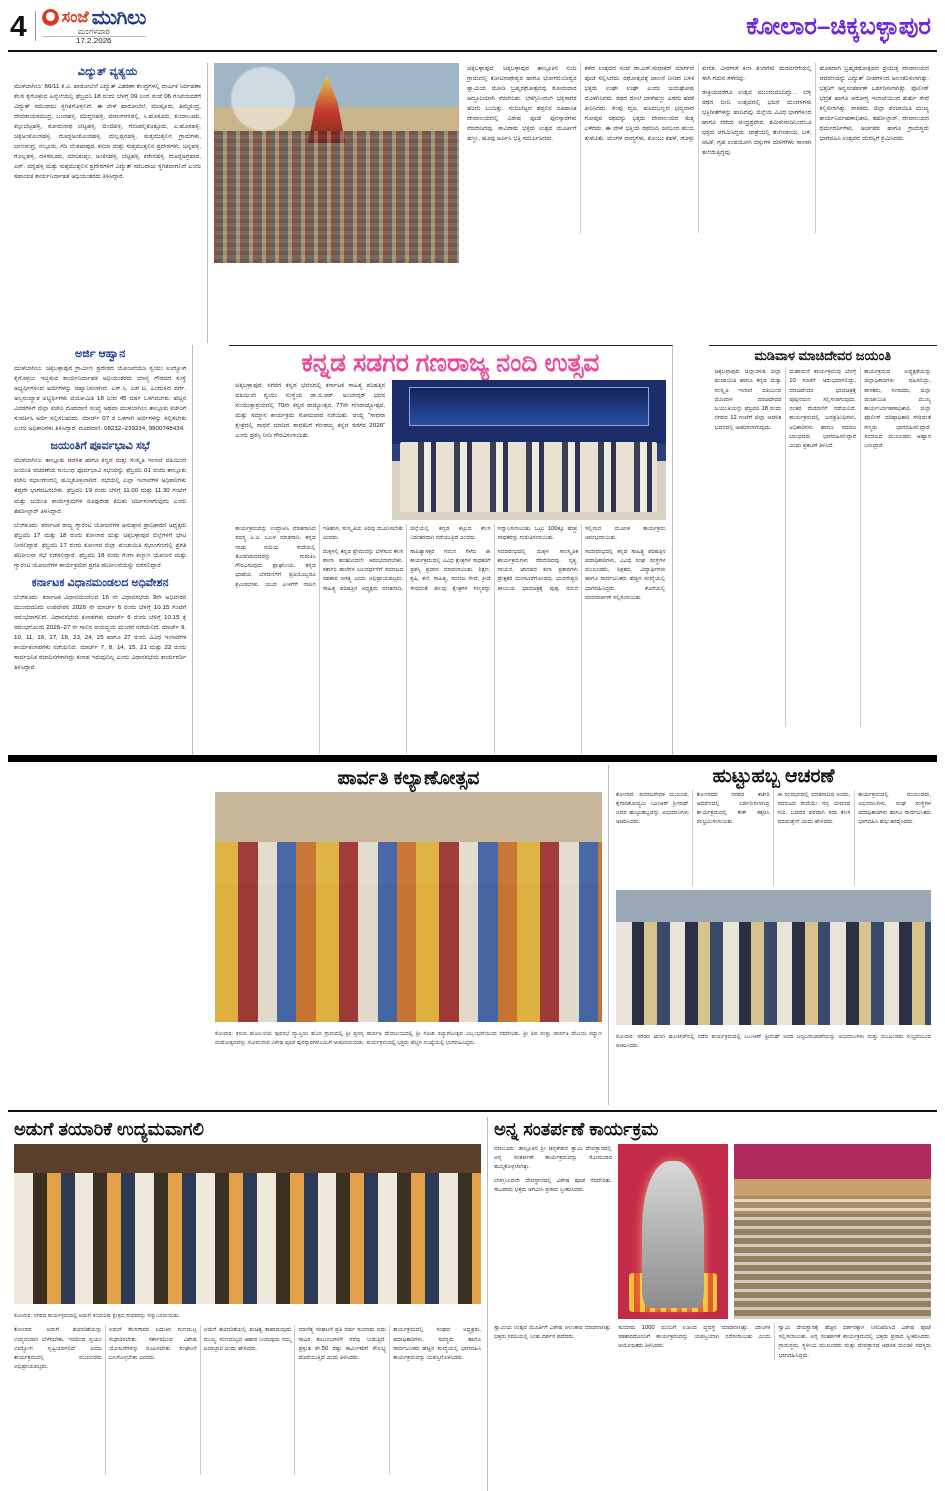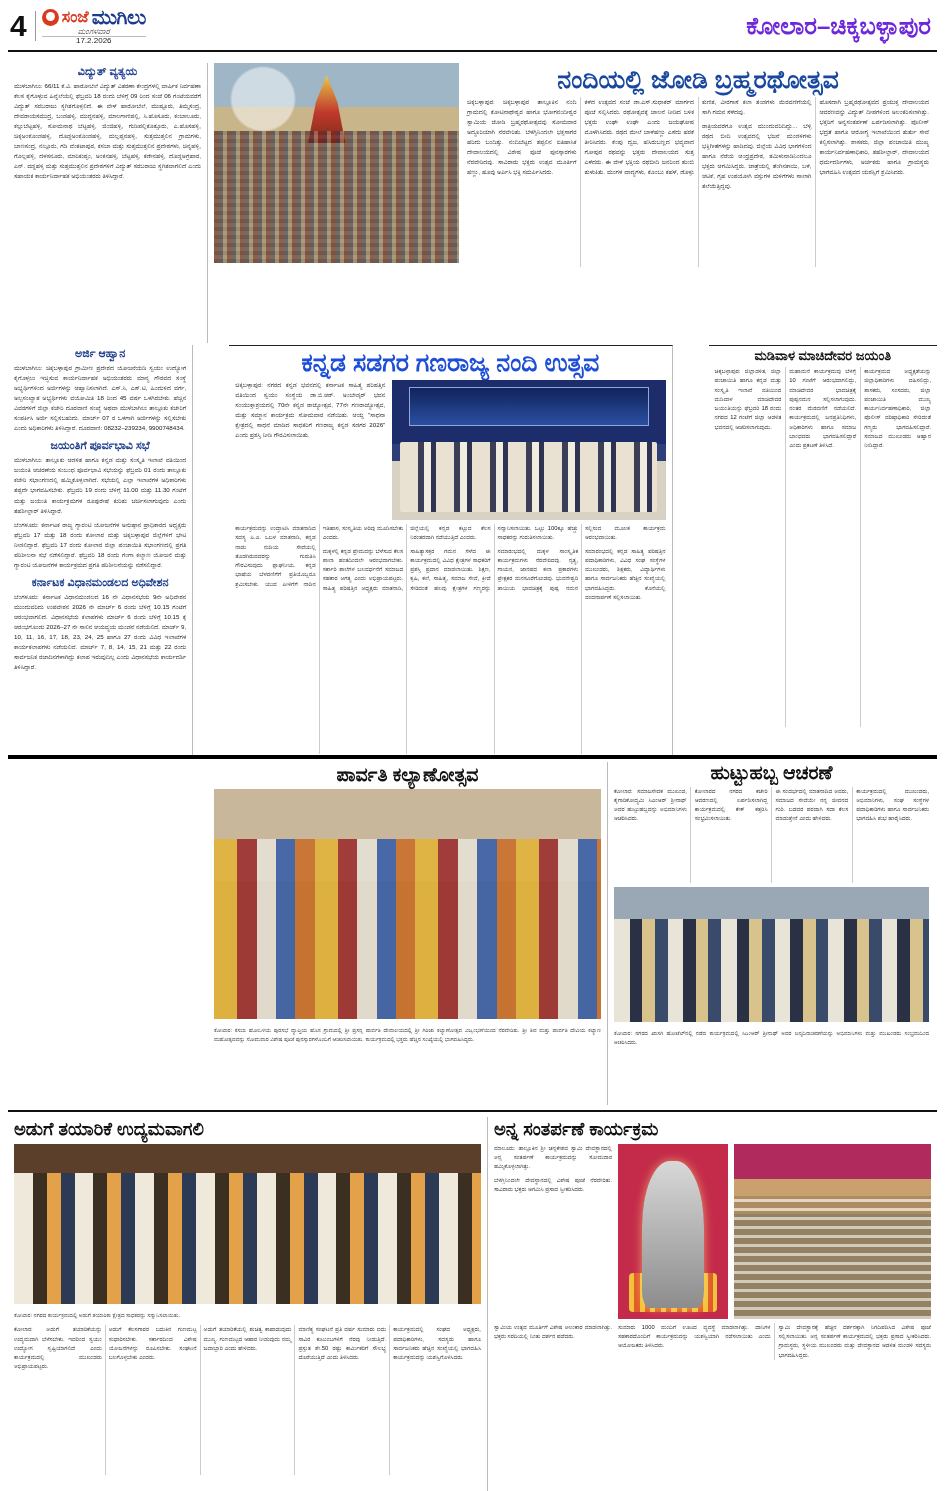--- a/index.html
+++ b/index.html
@@ -42,21 +42,21 @@
     display: inline-block;
     position: relative;
   }
   .logo-mark::after{
     content:""; position:absolute; left:4px; top:3px;
     width:9px; height:9px; border-radius:50%;
     background:#fff;
   }
   .logo-sanje { font-size: 16px; font-weight: bold; color: #d93a1f; }
   .logo-mugilu { font-size: 20px; font-weight: bold; color: #1b3b8c; letter-spacing: -0.5px;}
-  .logo-sub { font-size: 8px; color: #444; text-align: center; font-style: italic; }
+  .logo-sub { font-size: 8px; color: #444; text-align: center; }
   .logo-date { font-size: 8px; color: #222; text-align: center; border-top:1px solid #bbb; }
   .edition {
     font-size: 24px; font-weight: bold; color: #6d28d9;
     padding-right: 6px;
   }
 
   
   .content { position: relative; margin-top: 11px; }
   .rule-h { border-top: 1px solid #222; margin: 5px 0; }
   .rule-h.thick { border-top: 2px solid #111; }
@@ -75,21 +75,21 @@
     word-break: break-word;
   }
   .kn.small { font-size: 5.8px; line-height: 1.6; }
   .sec-title {
     font-size: 11px; font-weight: bold; color: #111;
     text-align: center; padding: 2px 0 3px;
   }
   .sec-title.blue { color:#1b3b8c; }
   .big-title {
     font-size: 25px; font-weight: bold; text-align: center;
-    color: #1d4ed8; line-height: 1.12; padding: 2px 0 4px;
+    color: #ec4899; line-height: 1.12; padding: 2px 0 4px;
   }
   .big-title.blue { color: #17479e; }
   .mid-title {
     font-size: 19px; font-weight: bold; text-align: center;
     color: #111; line-height: 1.14; padding: 2px 0 3px;
   }
   .huge-title {
     font-size: 18px; font-weight: bold; text-align: left;
     color: #111; line-height: 1.1; padding: 3px 0 4px;
   }
@@ -213,21 +213,20 @@
       </div>
 
       <div class="col" style="width:727px;">
         <div class="row" style="gap:8px;">
           <div style="width:245px;">
             <div class="photo ph-crowd" style="height:200px;">
               <div class="chariot"></div>
             </div>
           </div>
           <div style="flex:1;">
-            <div class="big-title blue">ನಂದಿಯಲ್ಲಿ ಜೋಡಿ ಬ್ರಹ್ಮರಥೋತ್ಸವ</div>
             <div class="four-col" style="height:170px;">
               <p class="kn">ಚಿಕ್ಕಬಳ್ಳಾಪುರ: ಚಿಕ್ಕಬಳ್ಳಾಪುರ ತಾಲ್ಲೂಕಿನ ನಂದಿ ಗ್ರಾಮದಲ್ಲಿ ಕೋಟಿನಾಥೇಶ್ವರ ಹಾಗೂ ಭೋಗನಂದೀಶ್ವರ ಸ್ವಾಮಿಯ ಜೋಡಿ ಬ್ರಹ್ಮರಥೋತ್ಸವವು ಸೋಮವಾರ ಅದ್ಧೂರಿಯಾಗಿ ನೆರವೇರಿತು. ಬೆಳಗ್ಗಿನಿಂದಲೇ ಭಕ್ತಸಾಗರ ಹರಿದು ಬಂದಿತ್ತು. ನಂದಿಬೆಟ್ಟದ ತಪ್ಪಲಿನ ಐತಿಹಾಸಿಕ ದೇವಾಲಯದಲ್ಲಿ ವಿಶೇಷ ಪೂಜೆ ಪುನಸ್ಕಾರಗಳು ನೆರವೇರಿದವು. ಸಾವಿರಾರು ಭಕ್ತರು ಉತ್ಸವ ಮೂರ್ತಿಗೆ ಹಣ್ಣು, ಹೂವು ಅರ್ಪಿಸಿ ಭಕ್ತಿ ಸಮರ್ಪಿಸಿದರು.</p>
               <p class="kn">ಕಳೆದ ಉತ್ಸವದ ಸಂಜೆ ಡಾ.ಎಸ್.ಸುಧಾಕರ್ ಮಾರ್ಗದ ಪೂಜೆ ಸಲ್ಲಿಸಿದರು. ರಥೋತ್ಸವಕ್ಕೆ ಚಾಲನೆ ನೀಡಿದ ಬಳಿಕ ಭಕ್ತರು ಉಘೇ ಉಘೇ ಎಂದು ಜಯಘೋಷ ಮೊಳಗಿಸಿದರು. ರಥದ ಮೇಲೆ ಬಾಳೆಹಣ್ಣು ಎಸೆದು ಹರಕೆ ತೀರಿಸಿದರು. ಕೆಂಪು ದ್ವಜ, ಹಸಿರುಬಣ್ಣದ ಭವ್ಯವಾದ ಗೋಪುರ ರಥವನ್ನು ಭಕ್ತರು ದೇವಾಲಯದ ಸುತ್ತ ಎಳೆದರು. ಈ ವೇಳೆ ಭಕ್ತಿಯ ರಥಬೀದಿ ಜನರಿಂದ ತುಂಬಿ ತುಳುಕಿತು. ಮಂಗಳ ವಾದ್ಯಗಳು, ಕೊಂಬು ಕಹಳೆ, ಡೊಳ್ಳು ಕುಣಿತ, ವೀರಗಾಸೆ ಕಲಾ ತಂಡಗಳು ಮೆರವಣಿಗೆಯಲ್ಲಿ ಸಾಗಿ ಗಮನ ಸೆಳೆದವು.</p>
               <p class="kn">ರಾತ್ರಿಯವರೆಗೂ ಉತ್ಸವ ಮುಂದುವರಿದಿದ್ದು... ಬೆಳ್ಳಿ ರಥದ ಬೀದಿ ಉತ್ಸವದಲ್ಲಿ ಭಜನೆ ಮಂಡಳಿಗಳು ಭಕ್ತಿಗೀತೆಗಳನ್ನು ಹಾಡಿದವು. ಜಿಲ್ಲೆಯ ವಿವಿಧ ಭಾಗಗಳಿಂದ ಹಾಗೂ ನೆರೆಯ ಆಂಧ್ರಪ್ರದೇಶ, ತಮಿಳುನಾಡಿನಿಂದಲೂ ಭಕ್ತರು ಆಗಮಿಸಿದ್ದರು. ಜಾತ್ರೆಯಲ್ಲಿ ತೆಂಗಿನಕಾಯಿ, ಬಳೆ, ಆಟಿಕೆ, ಗೃಹ ಉಪಯೋಗಿ ವಸ್ತುಗಳ ಮಳಿಗೆಗಳು ಸಾಲಾಗಿ ತಲೆಯೆತ್ತಿದ್ದವು.</p>
               <p class="kn">ಹೊಸದಾಗಿ ಬ್ರಹ್ಮರಥೋತ್ಸವದ ಪ್ರಯುಕ್ತ ದೇವಾಲಯದ ಆವರಣವನ್ನು ವಿದ್ಯುತ್ ದೀಪಗಳಿಂದ ಅಲಂಕರಿಸಲಾಗಿತ್ತು. ಭಕ್ತರಿಗೆ ಅನ್ನಸಂತರ್ಪಣೆ ಏರ್ಪಡಿಸಲಾಗಿತ್ತು. ಪೊಲೀಸ್ ಭದ್ರತೆ ಹಾಗೂ ಆರೋಗ್ಯ ಇಲಾಖೆಯಿಂದ ತುರ್ತು ಸೇವೆ ಕಲ್ಪಿಸಲಾಗಿತ್ತು. ಶಾಸಕರು, ಜಿಲ್ಲಾ ಪಂಚಾಯಿತಿ ಮುಖ್ಯ ಕಾರ್ಯನಿರ್ವಹಣಾಧಿಕಾರಿ, ತಹಶೀಲ್ದಾರ್, ದೇವಾಲಯದ ಧರ್ಮದರ್ಶಿಗಳು, ಅರ್ಚಕರು ಹಾಗೂ ಗ್ರಾಮಸ್ಥರು ಭಾಗವಹಿಸಿ ಉತ್ಸವದ ಯಶಸ್ಸಿಗೆ ಶ್ರಮಿಸಿದರು.</p>
             </div>
           </div>
         </div>
       </div>
     </div>
@@ -268,21 +267,21 @@
       <div class="col" style="width:247px; border-top:1px solid #222;">
         <div class="sec-title" style="font-size:13px;">ಮಡಿವಾಳ ಮಾಚಿದೇವರ ಜಯಂತಿ</div>
         <div class="three-col" style="height:360px;">
           <p class="kn small">ಚಿಕ್ಕಬಳ್ಳಾಪುರ: ಜಿಲ್ಲಾಡಳಿತ, ಜಿಲ್ಲಾ ಪಂಚಾಯಿತಿ ಹಾಗೂ ಕನ್ನಡ ಮತ್ತು ಸಂಸ್ಕೃತಿ ಇಲಾಖೆ ವತಿಯಿಂದ ಮಡಿವಾಳ ಮಾಚಿದೇವರ ಜಯಂತಿಯನ್ನು ಫೆಬ್ರವರಿ 18 ರಂದು ನಗರದ 12 ಗಂಟೆಗೆ ಜಿಲ್ಲಾ ಆಡಳಿತ ಭವನದಲ್ಲಿ ಆಚರಿಸಲಾಗುವುದು.</p>
           <p class="kn small">ಮಹಾಮನೆ ಕಾರ್ಯಕ್ರಮವು ಬೆಳಗ್ಗೆ 10 ಗಂಟೆಗೆ ಆರಂಭವಾಗಲಿದ್ದು, ಮಾಚಿದೇವರ ಭಾವಚಿತ್ರಕ್ಕೆ ಪುಷ್ಪನಮನ ಸಲ್ಲಿಸಲಾಗುವುದು. ನಂತರ ಮೆರವಣಿಗೆ ನಡೆಯಲಿದೆ. ಕಾರ್ಯಕ್ರಮದಲ್ಲಿ ಜನಪ್ರತಿನಿಧಿಗಳು, ಅಧಿಕಾರಿಗಳು ಹಾಗೂ ಸಮಾಜ ಬಾಂಧವರು ಭಾಗವಹಿಸಲಿದ್ದಾರೆ ಎಂದು ಪ್ರಕಟಣೆ ತಿಳಿಸಿದೆ.</p>
           <p class="kn small">ಕಾರ್ಯಕ್ರಮದ ಅಧ್ಯಕ್ಷತೆಯನ್ನು ಜಿಲ್ಲಾಧಿಕಾರಿಗಳು ವಹಿಸಲಿದ್ದು, ಶಾಸಕರು, ಸಂಸದರು, ಜಿಲ್ಲಾ ಪಂಚಾಯಿತಿ ಮುಖ್ಯ ಕಾರ್ಯನಿರ್ವಹಣಾಧಿಕಾರಿ, ಜಿಲ್ಲಾ ಪೊಲೀಸ್ ವರಿಷ್ಠಾಧಿಕಾರಿ ಸೇರಿದಂತೆ ಗಣ್ಯರು ಭಾಗವಹಿಸಲಿದ್ದಾರೆ. ಸಮಾಜದ ಮುಖಂಡರು ಆಹ್ವಾನ ನೀಡಿದ್ದಾರೆ.</p>
         </div>
       </div>
     </div>
 
-    <div class="row" style="height:350px; border-top:4px solid #000000; padding-top:3px;">
+    <div class="row" style="height:350px; border-top:7px solid #000000; padding-top:3px;justify-content:space-between;">
 
       <div class="col" style="width:200px;"></div>
 
       <div class="col vline" style="width:400px;">
         <div class="mid-title">ಪಾರ್ವತಿ ಕಲ್ಯಾಣೋತ್ಸವ</div>
         <div class="photo ph-puja" style="height:230px;"></div>
         <p class="cap">ಕೋಲಾರ: ಕಸಬಾ ಹೋಬಳಿಯ ಪುರಸಭೆ ವ್ಯಾಪ್ತಿಯ ಹೊಸ ಗ್ರಾಮದಲ್ಲಿ ಶ್ರೀ ಪ್ರಸನ್ನ ಪಾರ್ವತಿ ದೇವಾಲಯದಲ್ಲಿ ಶ್ರೀ ಗಿರಿಜಾ ಕಲ್ಯಾಣೋತ್ಸವ ವಿಜೃಂಭಣೆಯಿಂದ ನೆರವೇರಿತು. ಶ್ರೀ ಶಿವ ಮತ್ತು ಪಾರ್ವತಿ ದೇವಿಯ ಕಲ್ಯಾಣ ಮಹೋತ್ಸವವನ್ನು ಸೋಮವಾರ ವಿಶೇಷ ಪೂಜೆ ಪುನಸ್ಕಾರಗಳೊಂದಿಗೆ ಆಚರಿಸಲಾಯಿತು. ಕಾರ್ಯಕ್ರಮದಲ್ಲಿ ಭಕ್ತರು ಹೆಚ್ಚಿನ ಸಂಖ್ಯೆಯಲ್ಲಿ ಭಾಗವಹಿಸಿದ್ದರು.</p>
       </div>
 
       <div class="col" style="width:327px;">

